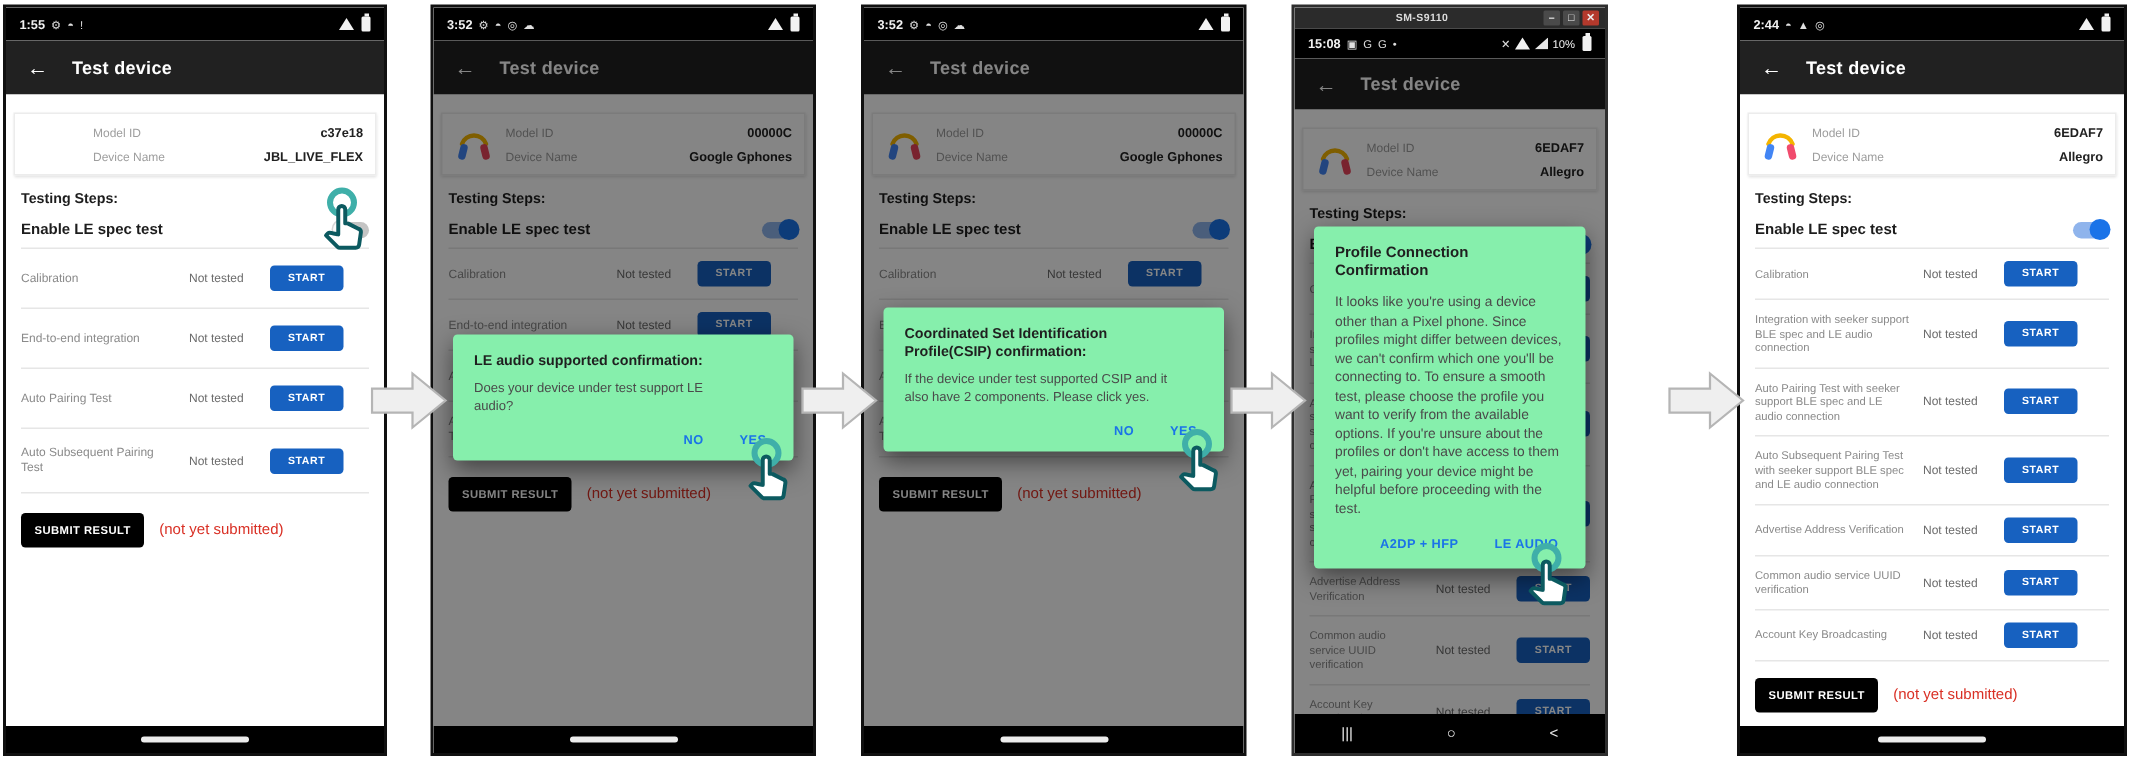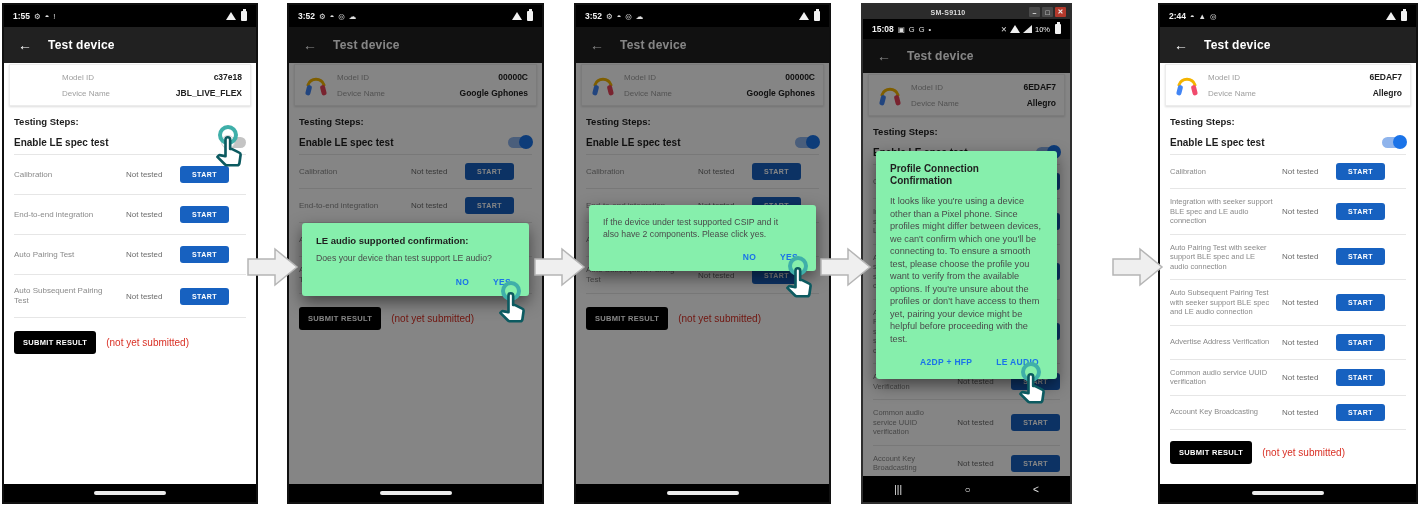--- a/index.html
+++ b/index.html
@@ -33,21 +33,21 @@
   .pct{font-size:7.5px;font-weight:normal}
 
   .screen{position:relative;flex:1;display:flex;flex-direction:column;min-height:0;overflow:hidden}
   .appbar{height:36px;background:#212121;color:#fff;display:flex;align-items:center;gap:16px;
     padding:0 14px;flex:0 0 auto}
   #p4 .appbar{height:34px}
   .back{font-size:14px;line-height:14px}
   .appttl{font-size:12px;font-weight:bold;letter-spacing:.2px}
   .content{flex:1;background:#fff;position:relative;overflow:hidden;display:flex;flex-direction:column}
 
-  .card{margin:1px 5px 2px;border:1px solid #ececec;box-shadow:0 1px 2px rgba(0,0,0,.14);
+  .card{margin:12px 5px 2px;border:1px solid #ececec;box-shadow:0 1px 2px rgba(0,0,0,.14);
     display:flex;align-items:center;padding:7px 8px;gap:8px;background:#fff;flex:0 0 auto}
   .card-rows{flex:1;display:flex;flex-direction:column;gap:6px}
   .card-rows.no-logo{padding-left:44px}
   .crow{display:flex;justify-content:space-between;align-items:center}
   .clabel{color:#9e9e9e;font-size:8px}
   .cval{color:#212121;font-size:8.5px;font-weight:bold}
   .logo{width:26px;height:26px;flex:0 0 auto}
 
   .ts-label{font-size:9.5px;font-weight:bold;color:#1d1d1d;margin:8px 10px 0;flex:0 0 auto}
   .enable-row{display:flex;align-items:center;justify-content:space-between;margin:10px 10px 6px;flex:0 0 auto}
@@ -252,21 +252,21 @@
           </div>
         </div>
       <div class="submit-row">
         <button class="submit">SUBMIT RESULT</button>
         <span class="note">(not yet submitted)</span>
       </div>
     </div>
     <div class="scrim"></div>
     <div class="dialog">
       <div class="dlg-title">LE audio supported confirmation:</div>
-      <div class="dlg-body">Does your device than test support LE audio?</div>
+      <div class="dlg-body">Does your device under test support LE audio?</div>
       <div class="dlg-actions">
         <button class="dlg-btn">NO</button>
         <button class="dlg-btn">YES</button>
       </div>
       <svg class="hand on-dialog" viewBox="0 0 40 48">
         <circle cx="24" cy="13" r="8" fill="none" stroke="#3fafa9" stroke-width="4"></circle>
         <path transform="translate(6,6) scale(1.55)" fill="#fff" stroke="#0c5a60" stroke-width="1.7" stroke-linejoin="round" d="M18.84 15.87l-4.54-2.26c-.17-.07-.35-.11-.54-.11H13v-6c0-.83-.67-1.5-1.5-1.5S10 6.67 10 7.5v10.74c-3.6-.76-3.54-.75-3.67-.75-.31 0-.59.13-.79.33l-.79.8 4.94 4.94c.27.27.65.44 1.06.44h6.79c.75 0 1.33-.55 1.44-1.28l.75-5.27c.01-.07.02-.14.02-.2 0-.62-.38-1.16-.91-1.38z"></path>
       </svg>
     </div>
   </div>
@@ -343,20 +343,21 @@
             <button class="start">START</button>
           </div>
         </div>
       <div class="submit-row">
         <button class="submit">SUBMIT RESULT</button>
         <span class="note">(not yet submitted)</span>
       </div>
     </div>
     <div class="scrim"></div>
     <div class="dialog">
+      <div class="dlg-title">Coordinated Set Identification Profile(CSIP) confirmation:</div>
       <div class="dlg-body">If the device under test supported CSIP and it also have 2 components. Please click yes.</div>
       <div class="dlg-actions">
         <button class="dlg-btn">NO</button>
         <button class="dlg-btn">YES</button>
       </div>
       <svg class="hand on-dialog" viewBox="0 0 40 48">
         <circle cx="24" cy="13" r="8" fill="none" stroke="#3fafa9" stroke-width="4"></circle>
         <path transform="translate(6,6) scale(1.55)" fill="#fff" stroke="#0c5a60" stroke-width="1.7" stroke-linejoin="round" d="M18.84 15.87l-4.54-2.26c-.17-.07-.35-.11-.54-.11H13v-6c0-.83-.67-1.5-1.5-1.5S10 6.67 10 7.5v10.74c-3.6-.76-3.54-.75-3.67-.75-.31 0-.59.13-.79.33l-.79.8 4.94 4.94c.27.27.65.44 1.06.44h6.79c.75 0 1.33-.55 1.44-1.28l.75-5.27c.01-.07.02-.14.02-.2 0-.62-.38-1.16-.91-1.38z"></path>
       </svg>
     </div>

